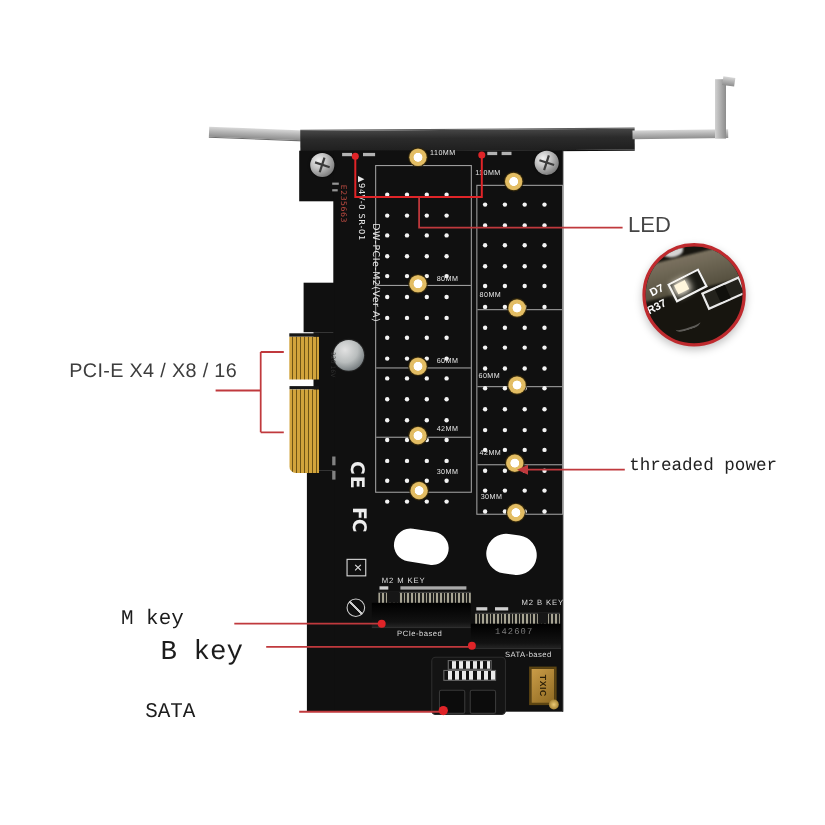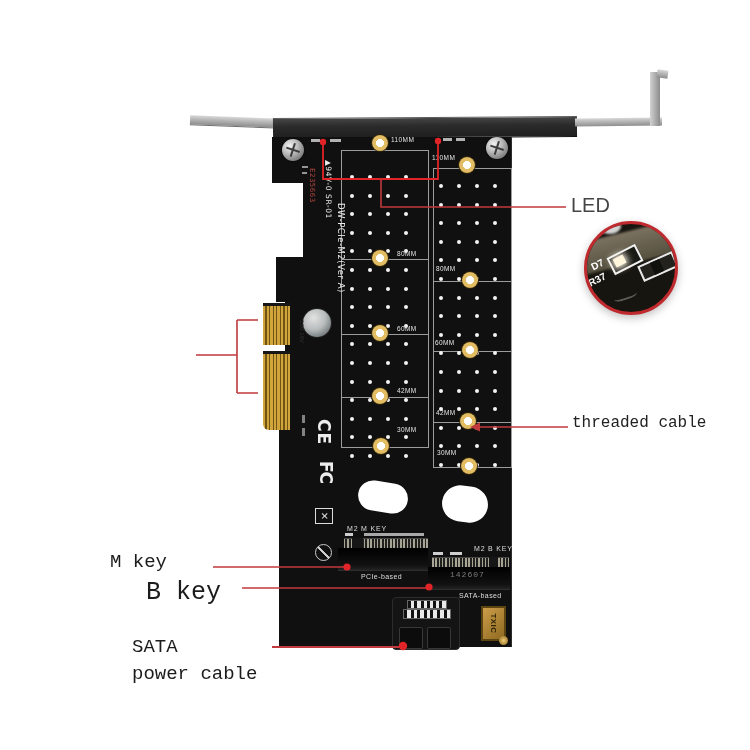--- a/index.html
+++ b/index.html
@@ -297,25 +297,25 @@
     <circle cx="347" cy="567" r="3.6" fill="#e02428"></circle>
 
     <line x1="242" y1="588" x2="426" y2="588" stroke="#c0393d" stroke-width="1.6"></line>
     <circle cx="429" cy="587" r="3.6" fill="#e02428"></circle>
 
     <line x1="272" y1="647" x2="400" y2="647" stroke="#c0393d" stroke-width="1.8"></line>
     <circle cx="403" cy="646" r="4.2" fill="#e02428"></circle>
   </svg>
 
   <div class="callout" style="left:571px;top:194px;font-size:20px;color:#454545;">LED</div>
-  <div class="callout mono" style="left:572px;top:414px;font-size:16px;color:#222;">threaded cable</div>
+  <div class="callout" style="left:63px;top:327px;font-size:18px;letter-spacing:.3px;">PCI-E X4 / X8 / 16</div>
+  <div class="callout mono" style="left:572px;top:414px;font-size:16px;color:#222;">threaded power</div>
   <div class="callout mono" style="left:110px;top:551px;font-size:19px;color:#1c1c1c;">M key</div>
   <div class="callout mono" style="left:146px;top:578px;font-size:25px;color:#1c1c1c;">B key</div>
   <div class="callout mono" style="left:132px;top:636px;font-size:19px;color:#1c1c1c;">SATA</div>
-  <div class="callout mono" style="left:132px;top:663px;font-size:19px;color:#1c1c1c;">power cable</div>
 
   <div id="inset">
     <div style="position:absolute;left:-12px;top:6px;width:120px;height:32px;background:linear-gradient(180deg,#7b7260,#55503f);transform:rotate(-14deg);filter:blur(1px);"></div>
     <div style="position:absolute;left:12px;top:-5px;width:22px;height:15px;background:#d5d5d5;border-radius:50%;filter:blur(1px);"></div>
     <div style="position:absolute;left:22px;top:26px;width:28px;height:15px;border:2px solid #f2f2f2;transform:rotate(-27deg);background:#1a1a14;">
       <div style="position:absolute;left:3px;top:2px;width:11px;height:9px;background:#fff6dc;box-shadow:0 0 7px 2px #fff8e8;"></div>
     </div>
     <div style="position:absolute;left:52px;top:34px;width:34px;height:13px;border:2px solid #e9e9e9;transform:rotate(-24deg);background:#23221c;">
       <div style="position:absolute;left:11px;top:0;width:10px;height:100%;background:#10100c;"></div>
     </div>

